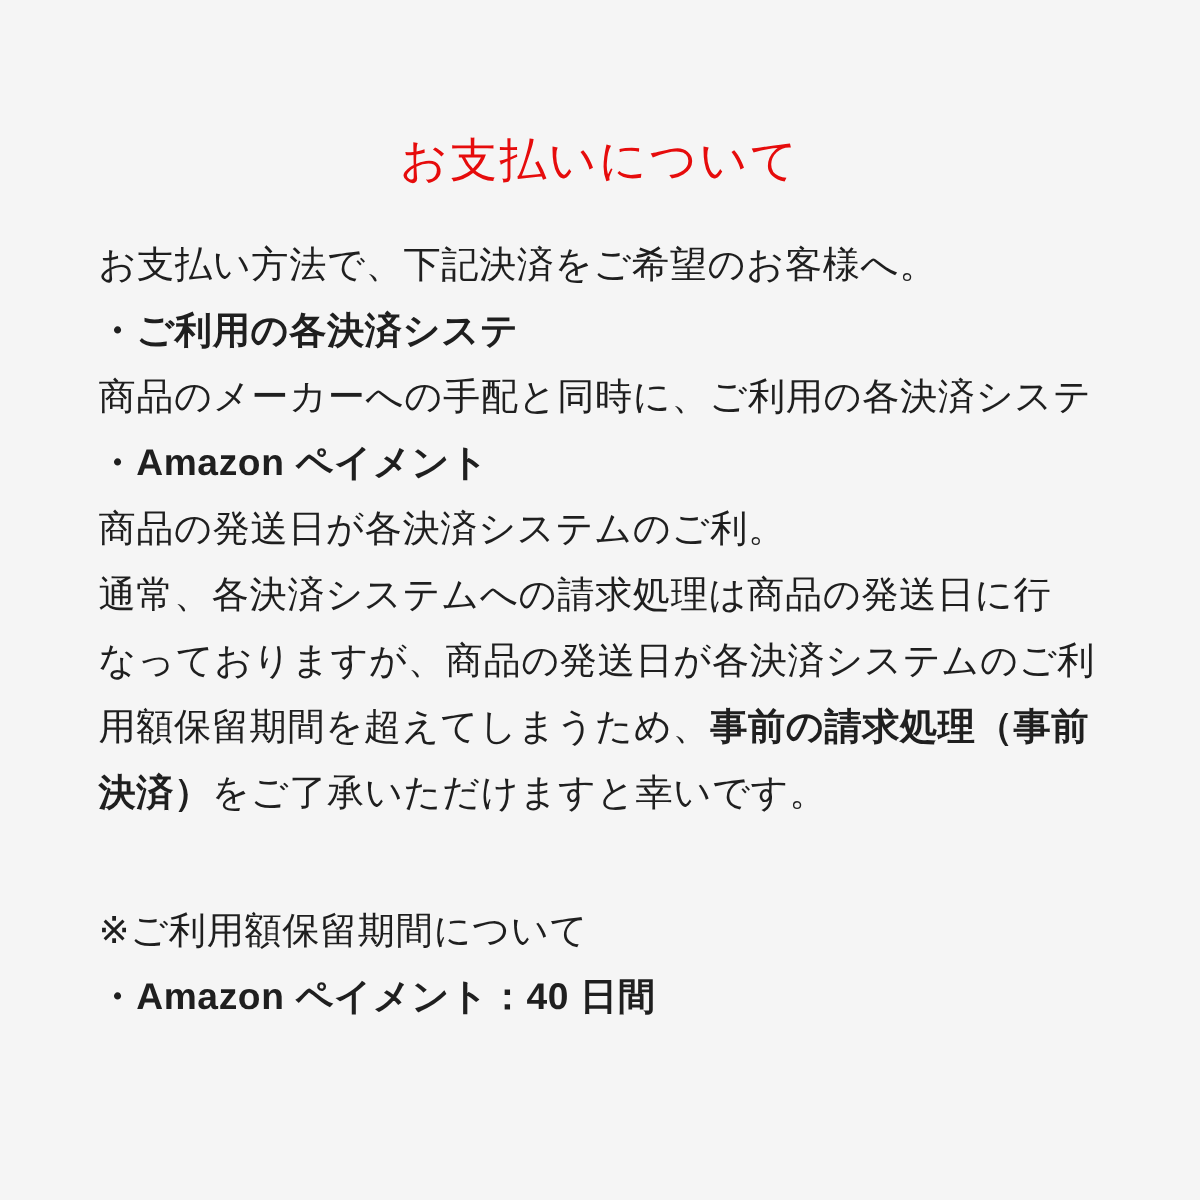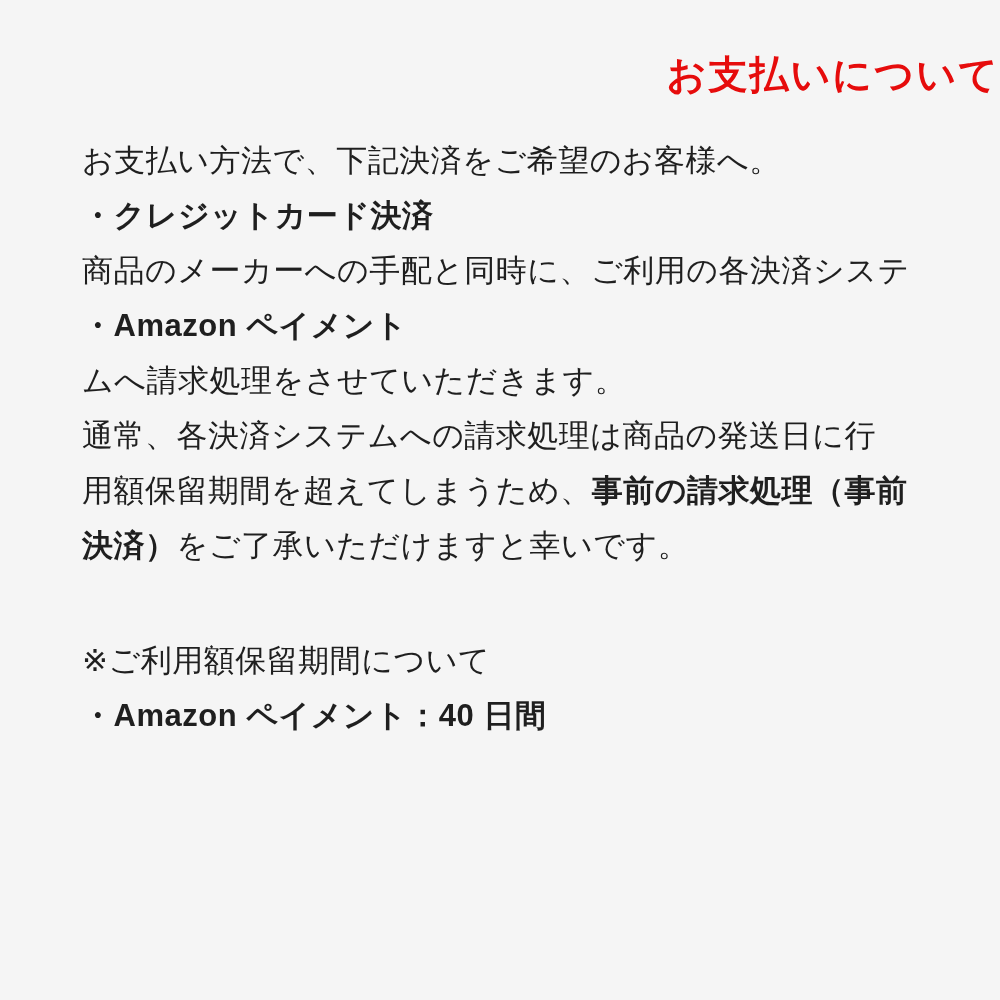--- a/index.html
+++ b/index.html
@@ -13,25 +13,25 @@
     font-family: "Liberation Sans", "DejaVu Sans", sans-serif;
   }
   .page {
     width: 1000px;
     height: 1000px;
     overflow: hidden;
     box-sizing: border-box;
   }
   .title {
     margin: 0;
-    padding-top: 52px;
-    text-align: right;
+    padding-top: 112px;
+    text-align: center;
     font-size: 39px;
     line-height: 46px;
-    font-weight: 700;
+    font-weight: 400;
     letter-spacing: 2px;
   }
   .content {
     margin: 35px 70px 0 82px;
     font-size: 31px;
     line-height: 55px;
     letter-spacing: 0.5px;
   }
   .line {
     height: 55px;
@@ -44,24 +44,25 @@
     font-weight: 700;
   }
 </style>
 </head>
 <body style="background: rgb(245, 245, 245);">
 
 <div class="page">
   <h1 class="title" style="color: rgb(230, 12, 12);">お支払いについて</h1>
   <div class="content" style="color: rgb(31, 31, 31);">
       <div class="line"><span>お支払い方法で、下記決済をご希望のお客様へ。</span></div>
-      <div class="line"><span class="b">・クレジットカード決済</span></div>
+      <div class="line"><span class="b">・ご利用の各決済システ</span></div>
       <div class="line"><span>商品のメーカーへの手配と同時に、ご利用の各決済システ</span></div>
       <div class="line"><span class="b">・Amazon ペイメント</span></div>
-      <div class="line"><span>ムへ請求処理をさせていただきます。</span></div>
+      <div class="line"><span>商品の発送日が各決済システムのご利。</span></div>
       <div class="line"><span>通常、各決済システムへの請求処理は商品の発送日に行</span></div>
+      <div class="line"><span>なっておりますが、商品の発送日が各決済システムのご利</span></div>
       <div class="line"><span>用額保留期間を超えてしまうため、</span><span class="b">事前の請求処理（事前</span></div>
       <div class="line"><span class="b">決済）</span><span>をご了承いただけますと幸いです。</span></div>
       <div class="spacer"></div>
       <div class="line"><span>※ご利用額保留期間について</span></div>
       <div class="line"><span class="b">・Amazon ペイメント：40 日間</span></div>
     </div>
 </div>
 
 </body></html>

